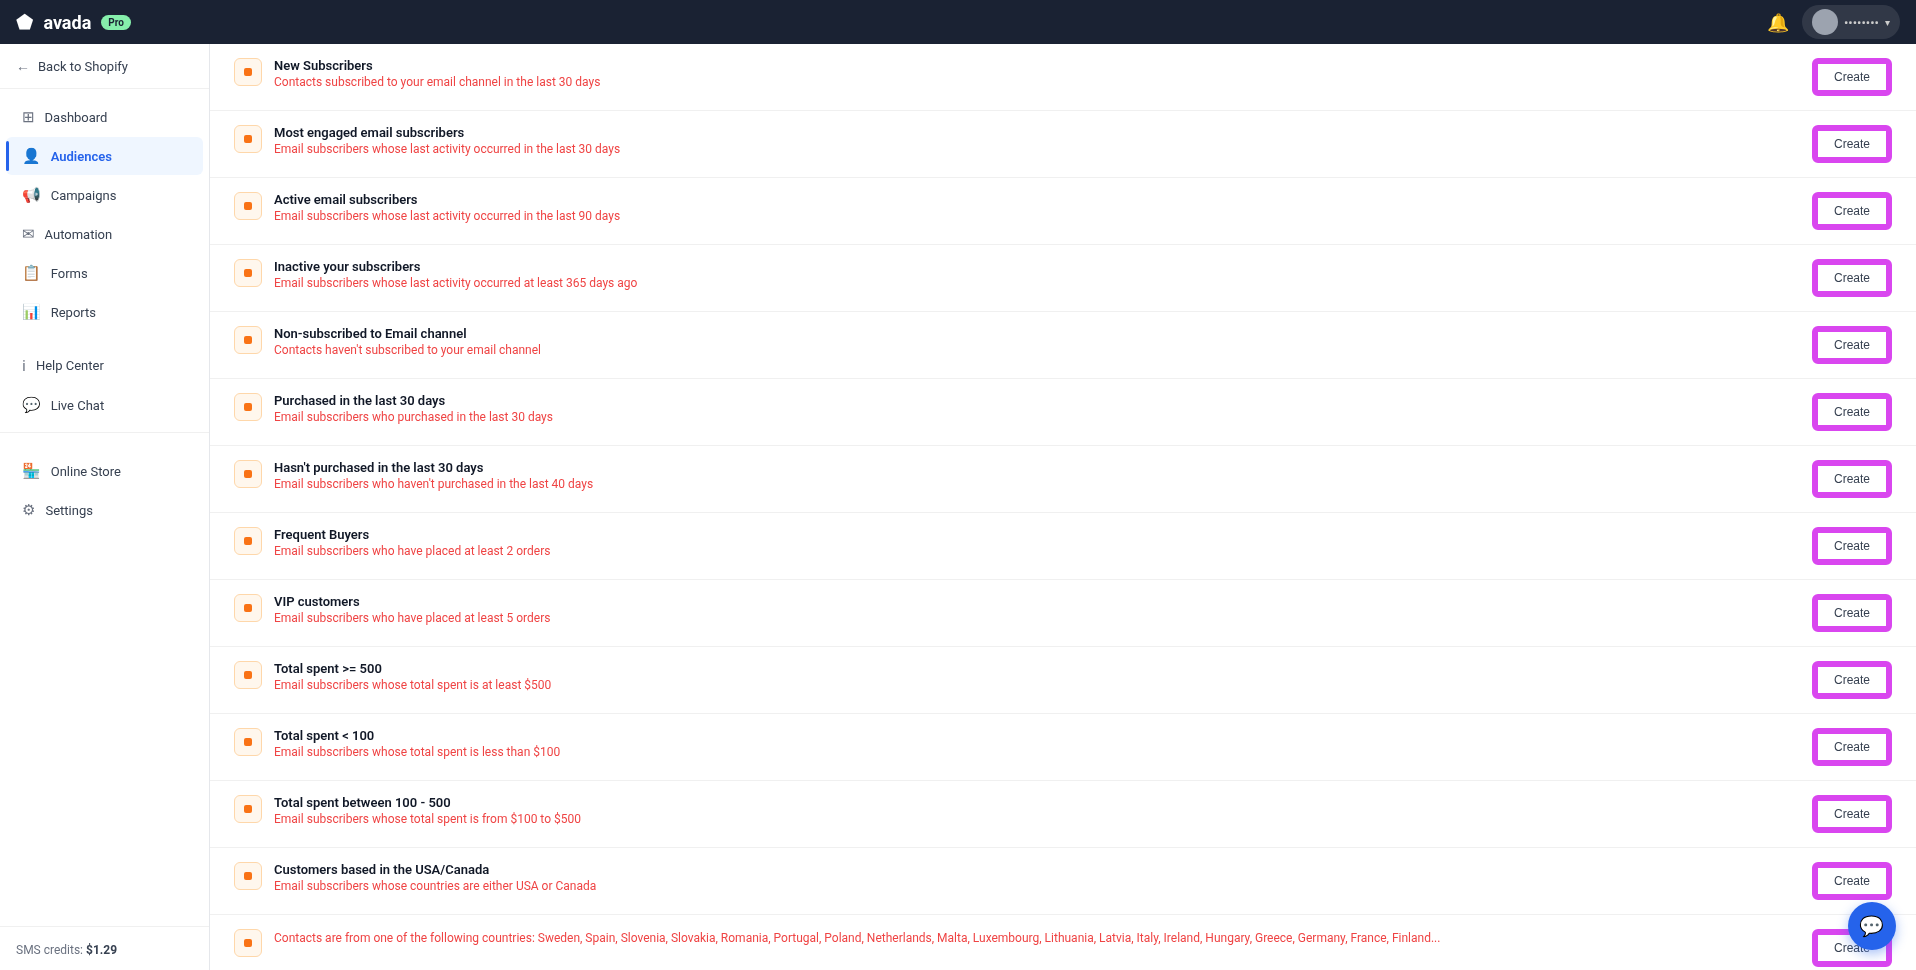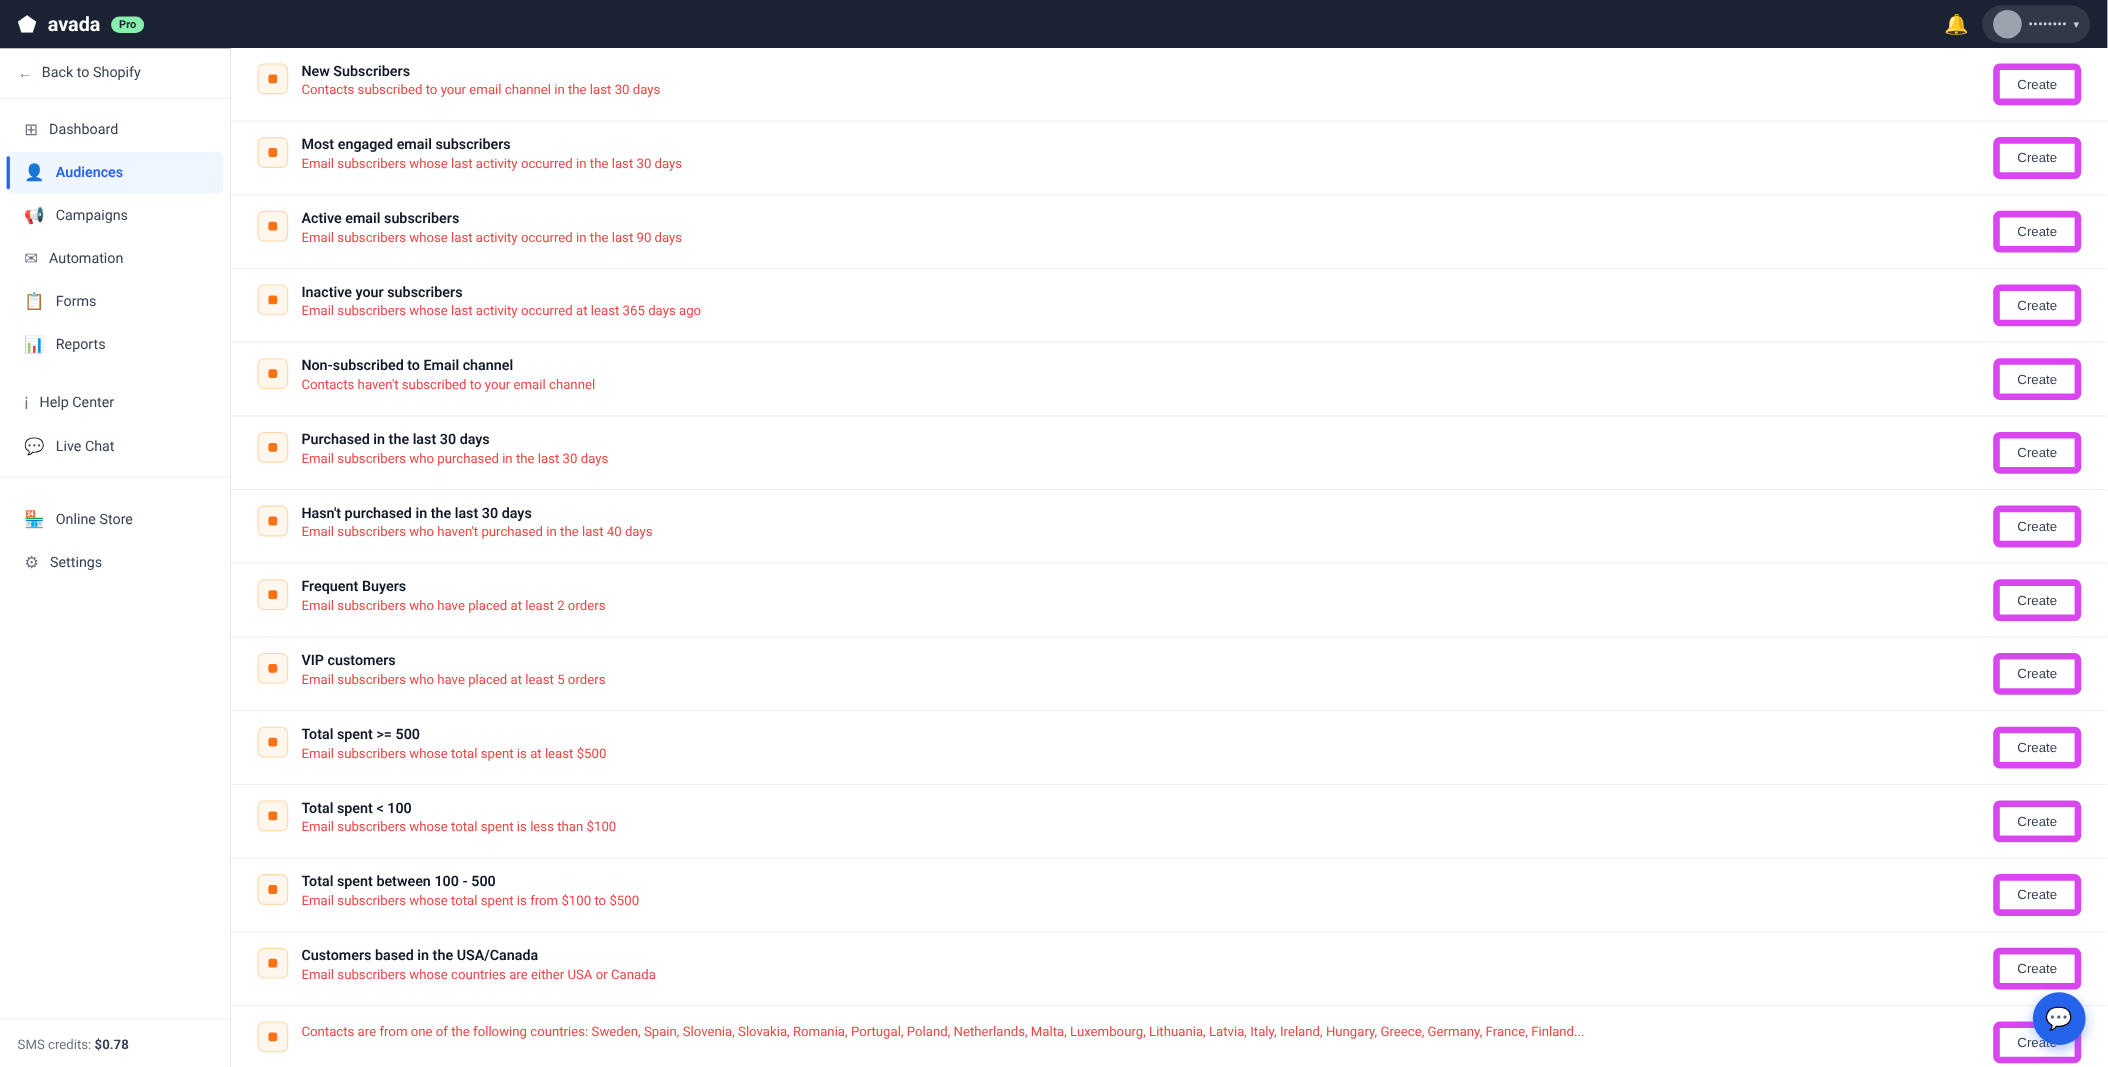--- a/index.html
+++ b/index.html
@@ -205,21 +205,21 @@
       </div>
       <div class="sidebar-item">
         <span class="sidebar-icon">⚙</span>
         <span>Settings</span>
       </div>
     </nav>
 
     <div class="sidebar-bottom">
       <span class="sms-credits">
         <span>SMS credits:</span>
-        <strong>$0.78</strong>
+        <strong>$1.29</strong>
       </span>
     </div>
   </aside>
 
   <main class="content">
     <div class="audience-list" id="audience-list">
     <div class="audience-row">
       <div class="audience-icon">
         <div class="audience-icon-dot"></div>
       </div>

